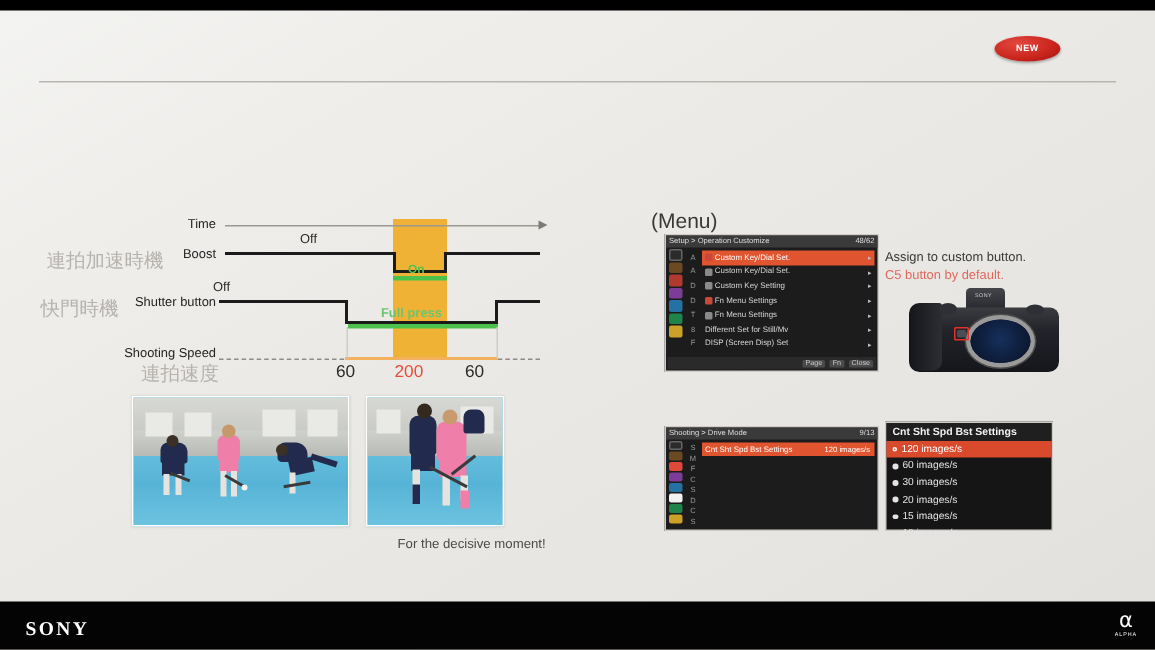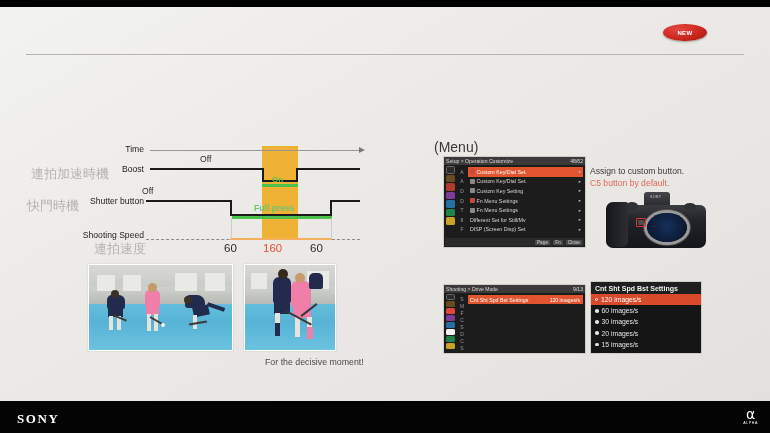--- a/index.html
+++ b/index.html
@@ -254,21 +254,21 @@
     <div class="green" style="left:210px; top:78px; width:100px;"></div>
 
     <div class="rowlbl" style="left:36px; top:92px; width:86px; text-align:right;">Shooting Speed</div>
     <div class="lbl cjk" style="left:72px; top:102px;">連拍速度</div>
     <div class="dash" style="left:124px; top:101px; width:214px;"></div>
     <div class="orangeline" style="left:208px; top:100px; width:102px;"></div>
     <div class="thin" style="left:209px; top:80px; height:21px;"></div>
     <div class="thin" style="left:309px; top:80px; height:21px;"></div>
 
     <div class="num" style="left:202px; top:104px;">60</div>
-    <div class="num hi" style="left:241px; top:104px;">160</div>
+    <div class="num hi" style="left:241px; top:104px;">200</div>
     <div class="num" style="left:288px; top:104px;">60</div>
   </div>
 
   <div class="photo" style="left:88px; top:264px; width:145px; height:87px;">
     <div class="ph-sky"></div>
     <div class="ph-wall"></div>
     <div class="win" style="left:8px;top:10px;width:18px;height:16px;"></div>
     <div class="win" style="left:34px;top:10px;width:18px;height:16px;"></div>
     <div class="win" style="left:86px;top:8px;width:22px;height:18px;"></div>
     <div class="win" style="left:116px;top:8px;width:20px;height:18px;"></div>

